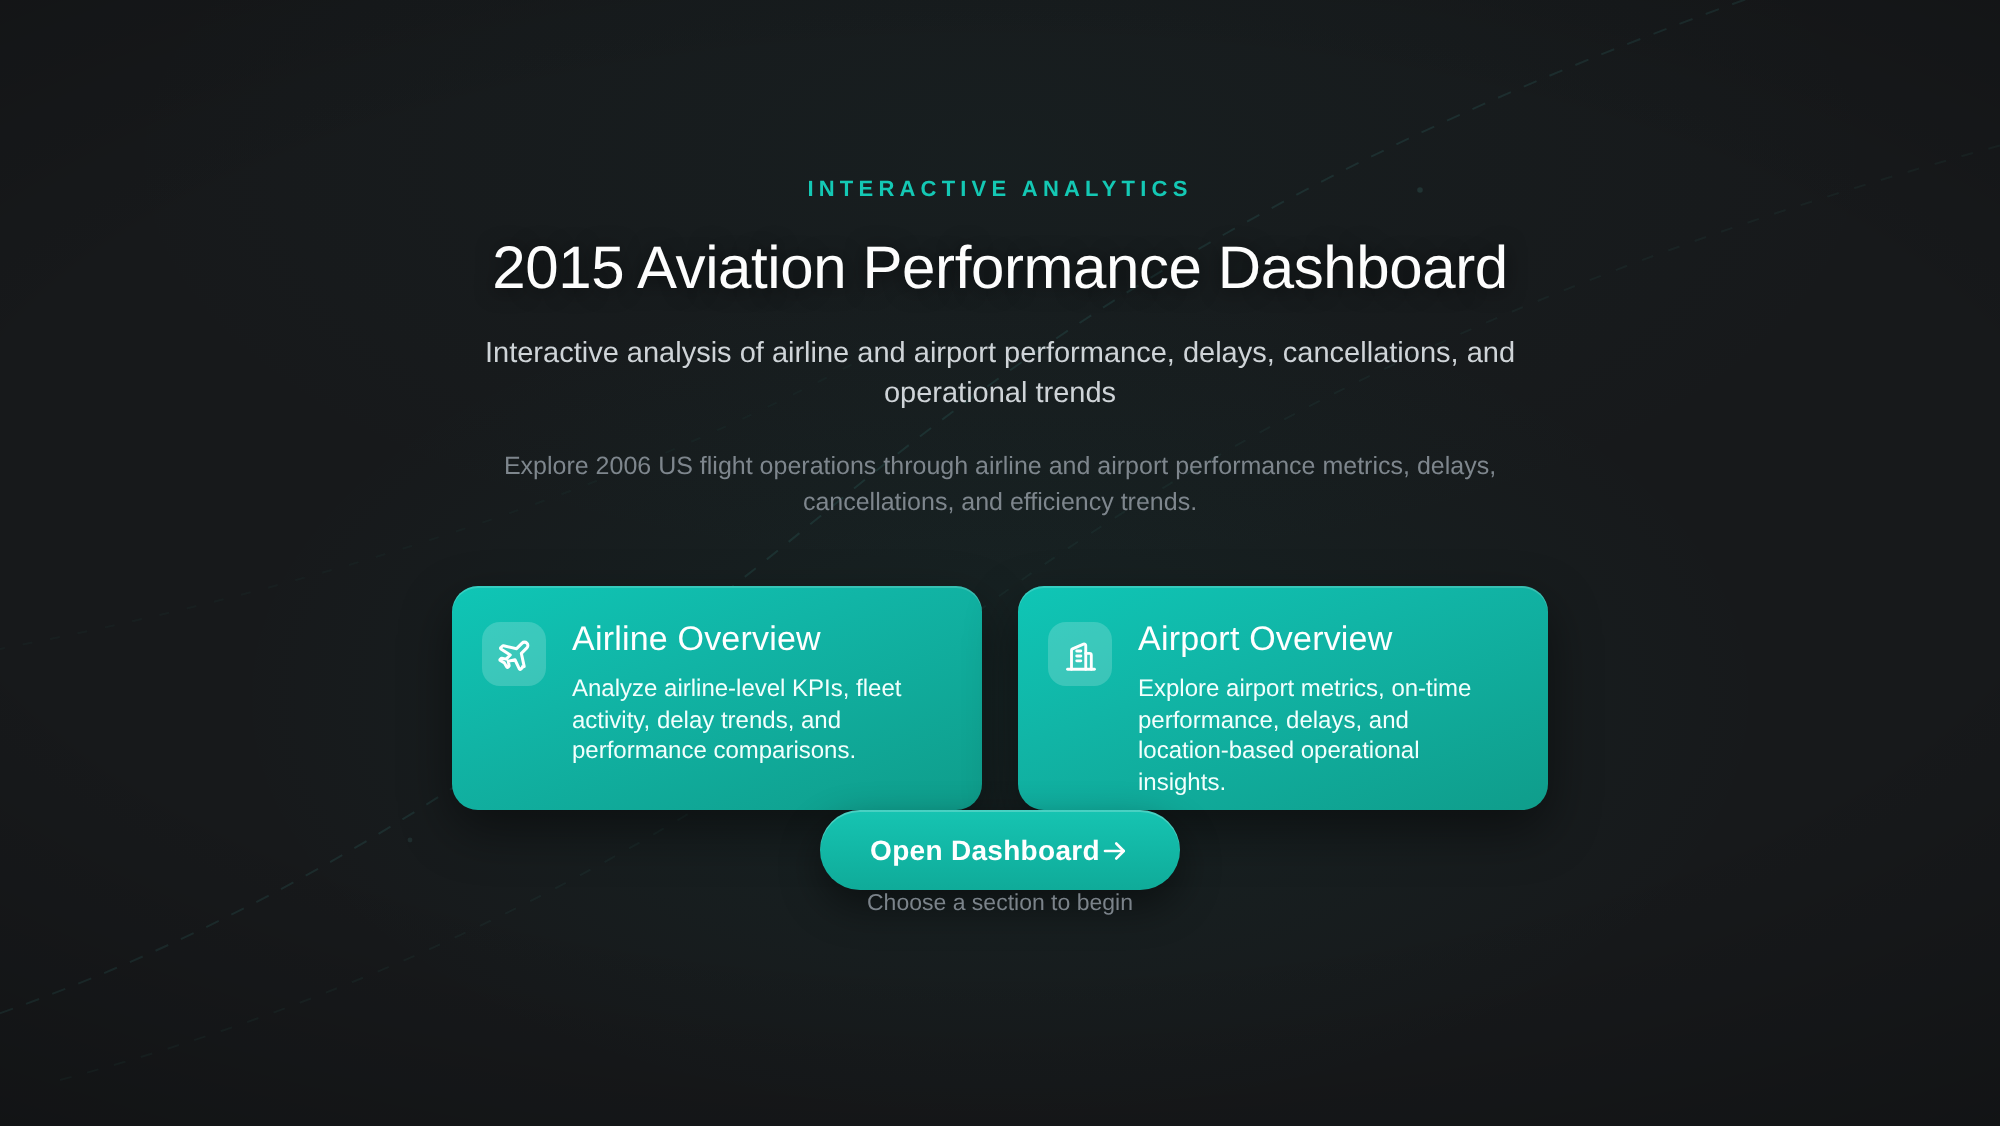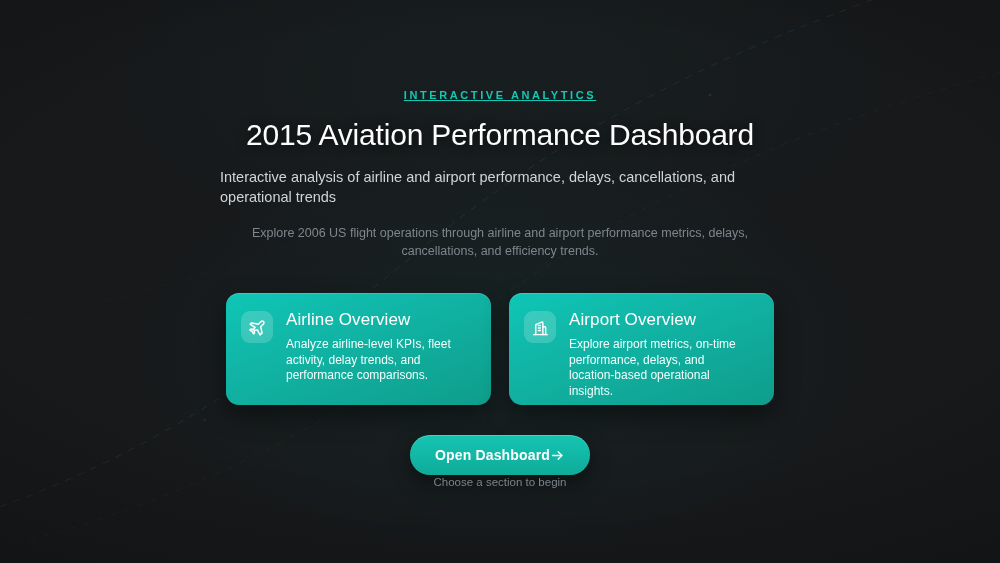--- a/index.html
+++ b/index.html
@@ -67,36 +67,36 @@
   }
 
   .eyebrow {
     margin-top: 88px;
     font-size: 11px;
     letter-spacing: 2.6px;
     font-weight: 700;
     color: #14c8b4;
     text-transform: uppercase;
     line-height: 14px;
-    text-decoration: underline;
   }
 
   .page-title {
     margin-top: 15px;
     font-size: 30px;
     font-weight: 400;
     letter-spacing: -0.2px;
     color: #fdfdfd;
     line-height: 36px;
     text-shadow: 0 1px 10px rgba(0,0,0,0.6);
   }
 
   .lede {
     margin-top: 14px;
     width: 560px;
+    text-align: center;
     font-size: 14.5px;
     line-height: 20px;
     color: #cfd4d8;
   }
 
   .description {
     margin-top: 18px;
     width: 560px;
     text-align: center;
     font-size: 12.5px;
@@ -151,21 +151,20 @@
   .card-desc {
     margin-top: 8px;
     font-size: 12px;
     line-height: 15.5px;
     color: #f2fffd;
     max-width: 180px;
   }
 
   
   .cta-button {
-    margin-top: 30px;
     height: 40px;
     padding: 0 25px;
     border: none;
     border-radius: 20px;
     background: linear-gradient(180deg, #16c4b2 0%, #0fab99 100%);
     color: #ffffff;
     font-family: "Liberation Sans", sans-serif;
     font-size: 14px;
     font-weight: 700;
     letter-spacing: 0.15px;

